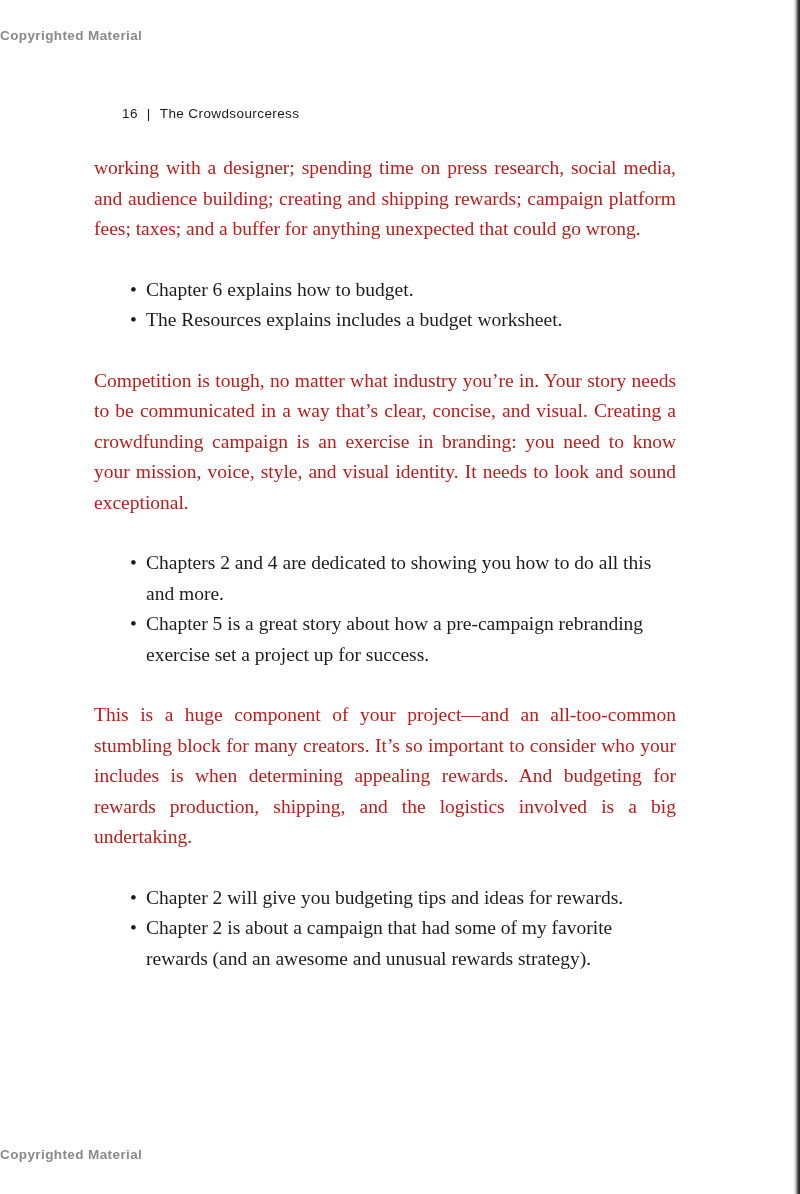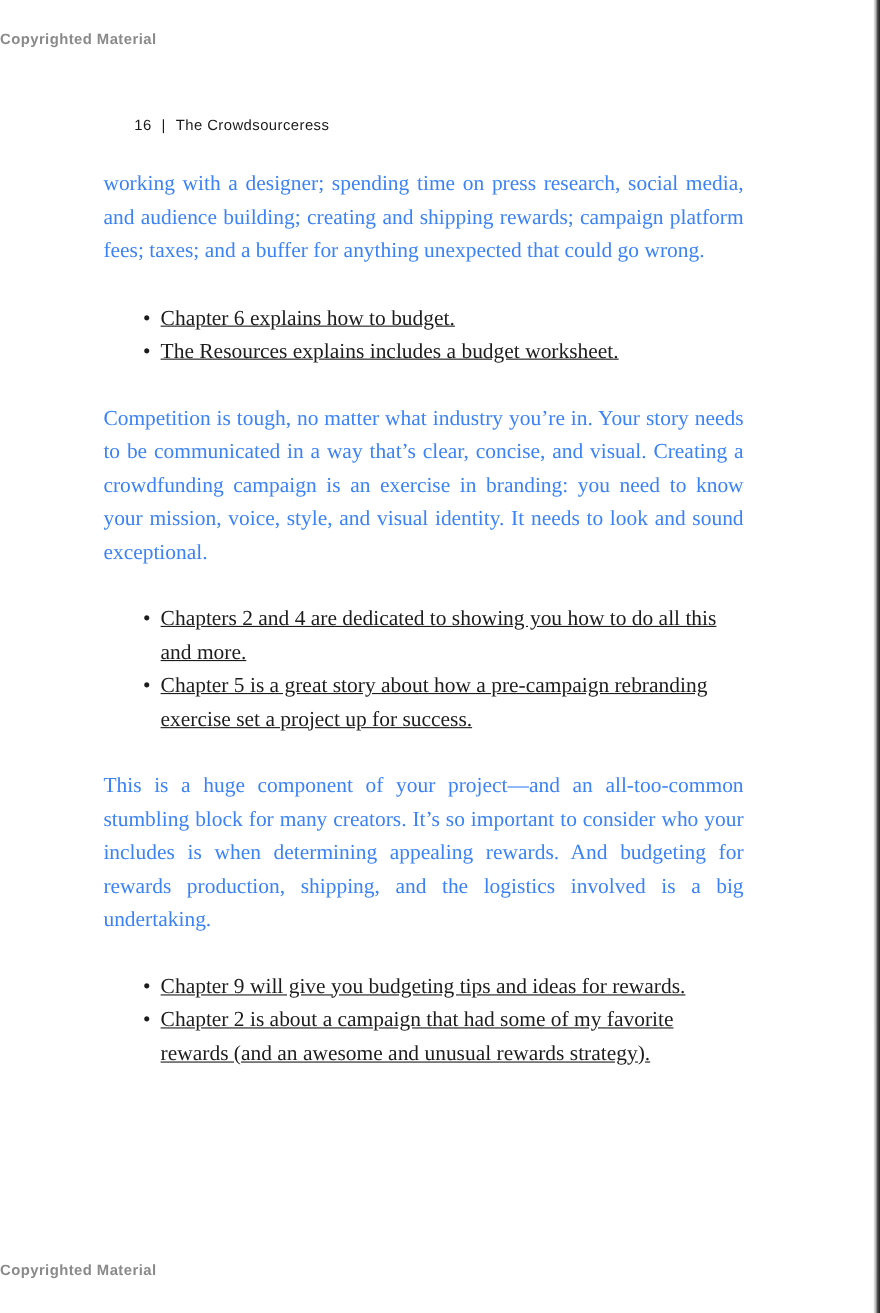--- a/index.html
+++ b/index.html
@@ -57,39 +57,38 @@
   .content {
     position: absolute;
     top: 153px;
     left: 94px;
     width: 582px;
   }
   .para {
     font-size: 19.5px;
     line-height: 30.5px;
     text-align: justify;
-    color: #3b82f6;
+    color: #b91c1c;
   }
   .bullets {
     list-style: none;
     margin: 30px 0 30px 36px;
   }
   .bullet-item {
     display: flex;
     font-size: 19.5px;
     line-height: 30.5px;
     text-align: left;
   }
   .bullet-item .marker {
     flex: 0 0 16px;
     width: 16px;
   }
   .bullet-item .bullet-text {
     flex: 1 1 auto;
-    text-decoration: underline;
   }
   .section-heading {
     font-family: "Liberation Sans", sans-serif;
     font-weight: bold;
     font-size: 15px;
     letter-spacing: 0.6px;
     line-height: 30px;
     text-align: center;
     color: #111111;
     margin: 27px 0 1px 0;
@@ -134,21 +133,21 @@
         <span class="bullet-text">Chapter 5 is a great story about how a pre-campaign rebranding exercise set a project up for success.</span>
       </li>
     </ul>
 
 
     <p class="para">This is a huge component of your project—and an all-too-common stumbling block for many creators. It’s so important to consider who your includes is when determining appealing rewards. And budgeting for rewards production, shipping, and the logistics involved is a big undertaking.</p>
 
     <ul class="bullets">
       <li class="bullet-item">
         <span class="marker">•</span>
-        <span class="bullet-text">Chapter 9 will give you budgeting tips and ideas for rewards.</span>
+        <span class="bullet-text">Chapter 2 will give you budgeting tips and ideas for rewards.</span>
       </li>
       <li class="bullet-item">
         <span class="marker">•</span>
         <span class="bullet-text">Chapter 2 is about a campaign that had some of my favorite rewards (and an awesome and unusual rewards strategy).</span>
       </li>
     </ul>
 
   </div>
 
   <div class="copyright bottom">Copyrighted Material</div>

